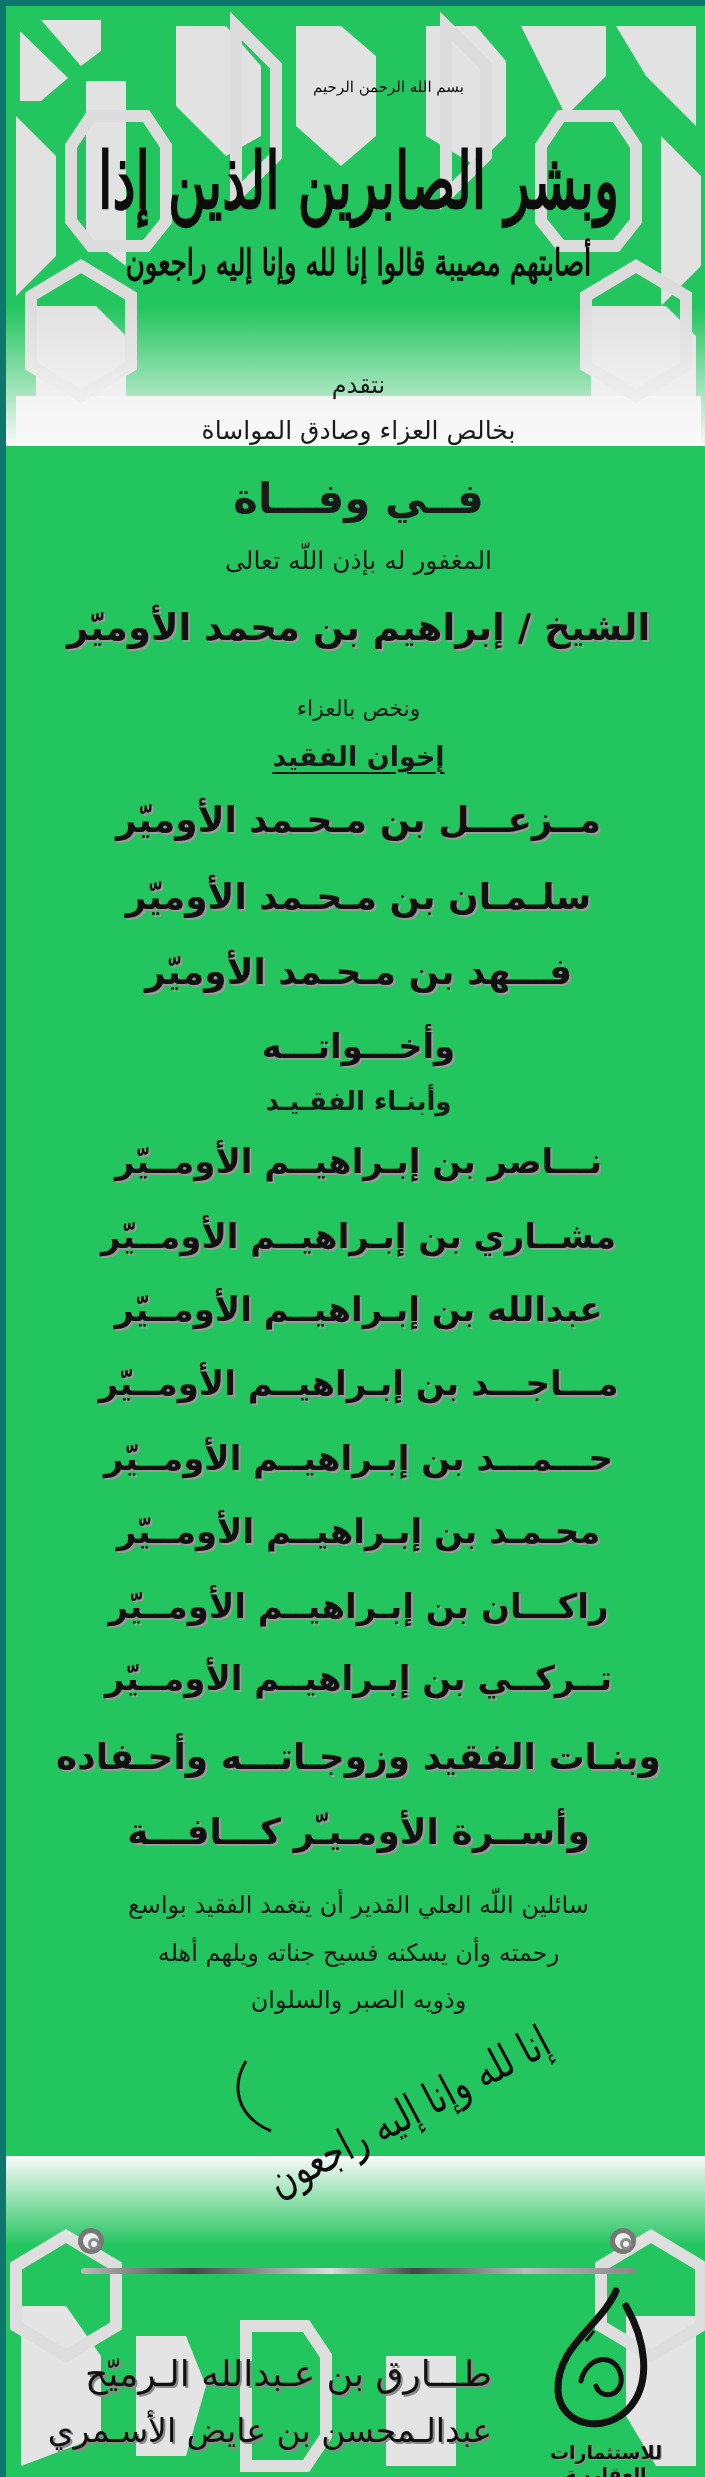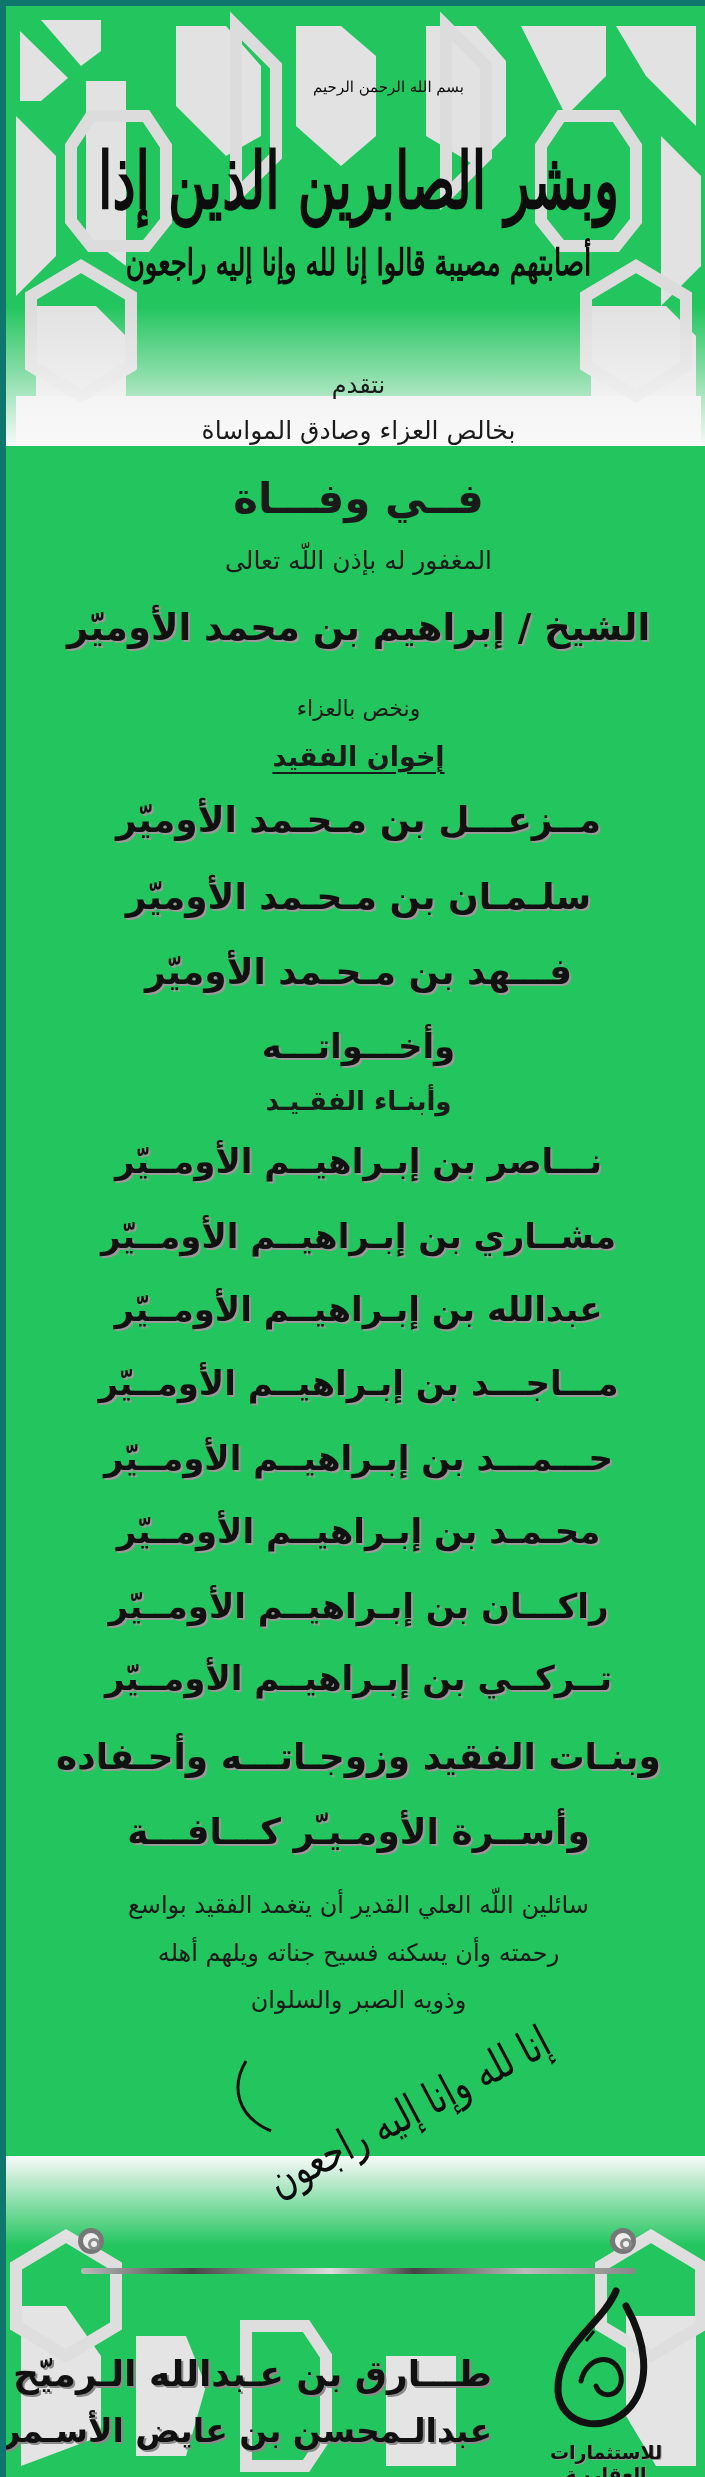--- a/index.html
+++ b/index.html
@@ -18,21 +18,21 @@
   .divider { position:absolute; left:75px; top:2262px; width:555px; height:6px; border-radius:3px;
      background: linear-gradient(to right, #bbb, #444 20%, #ddd 45%, #444 60%, #bbb 80%, #888); }
   .scroll { position:absolute; top:2222px; width:26px; height:26px; border:5px solid #777; border-radius:50%;
      box-sizing:border-box; background:#eee; }
   .scroll::after { content:""; position:absolute; left:5px; top:5px; width:6px; height:6px; border:3px solid #888; border-radius:50%; }
   .logo-mark { position:absolute; left:540px; top:2280px; width:110px; height:150px; }
   .logo-caption { position:absolute; left:505px; top:2435px; width:190px; text-align:center;
      font-family:"DejaVu Sans", sans-serif; font-weight:bold; font-size:19px; color:#111; direction:rtl;
      text-shadow:1px 1px 0 #999; }
   .sponsor { position:absolute; right:215px; text-align:right; white-space:nowrap; direction:rtl;
-     font-family:"DejaVu Sans", sans-serif; font-weight:bold; color:#111; text-shadow:2px 2px 0 #8a8a8a; }
+     font-family:"DejaVu Sans", sans-serif; font-weight:normal; color:#111; text-shadow:2px 2px 0 #8a8a8a; }
 </style>
 </head>
 <body>
 
 <div class="frame">
 
   <svg class="bg-svg" style="top:0" width="705" height="440">
     <g fill="#e2e2e2">
       <polygon points="35,14 95,14 95,45 75,60 35,14"></polygon>
       <polygon points="14,25 14,95 35,95 62,72"></polygon>

